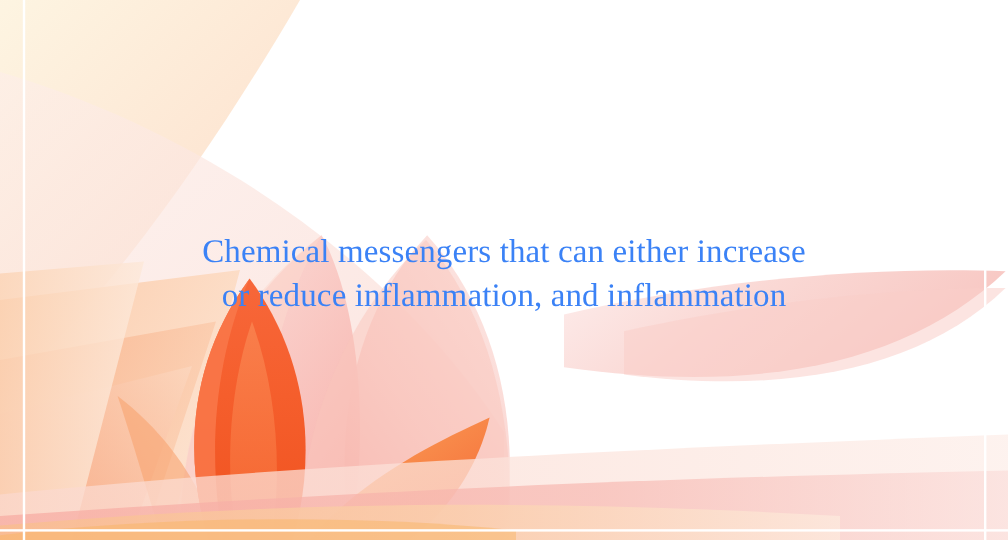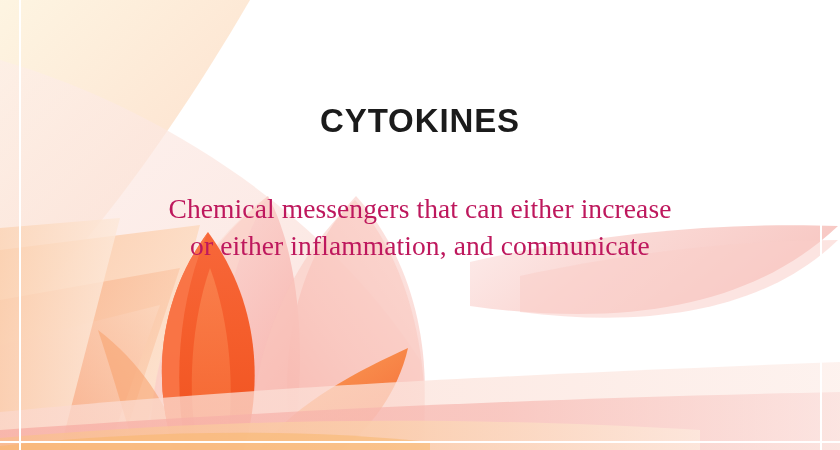--- a/index.html
+++ b/index.html
@@ -44,21 +44,21 @@
   }
   #slide-body {
     position: absolute;
     left: 0;
     right: 0;
     top: 190px;
     text-align: center;
     font-family: "Liberation Serif", serif;
     font-size: 27.5px;
     line-height: 37px;
-    color: #be185d;
+    color: #3b82f6;
     letter-spacing: 0.1px;
   }
   #slide-body .body-line {
     display: block;
     white-space: nowrap;
   }
   .frame-line {
     position: absolute;
     background: #ffffff;
   }
@@ -177,25 +177,24 @@
       <path d="M0,430 C230,414 470,400 840,392 L840,450 L0,450 Z" fill="url(#gWaveB)" opacity="0.7"></path>
       <path d="M0,438 C210,420 420,414 700,430 L700,450 L0,450 Z" fill="url(#gWaveA)" opacity="0.8"></path>
       <path d="M0,446 C140,430 300,428 430,442 L430,450 L0,450 Z" fill="#f9b45f" opacity="0.45"></path>
     </g>
 
     <path d="M470,262 C600,232 730,222 838,226 C760,300 640,330 470,306 Z" fill="url(#gRightLeaf)" opacity="0.95"></path>
     <path d="M520,276 C640,250 750,240 838,240 C770,306 660,330 520,312 Z" fill="#f9cdc8" opacity="0.55"></path>
   </svg>
 
   <div id="content">
-    <div id="slide-title">CYTOKINES</div>
 
     <div id="slide-body">
       <span class="body-line">Chemical messengers that can either increase</span>
-      <span class="body-line">or either inflammation, and communicate</span>
+      <span class="body-line">or reduce inflammation, and inflammation</span>
     </div>
   </div>
 
   <div class="frame-line" id="frame-left"></div>
   <div class="frame-line" id="frame-right"></div>
   <div class="frame-line" id="frame-bottom"></div>
 
 </div>
 
 </body></html>

